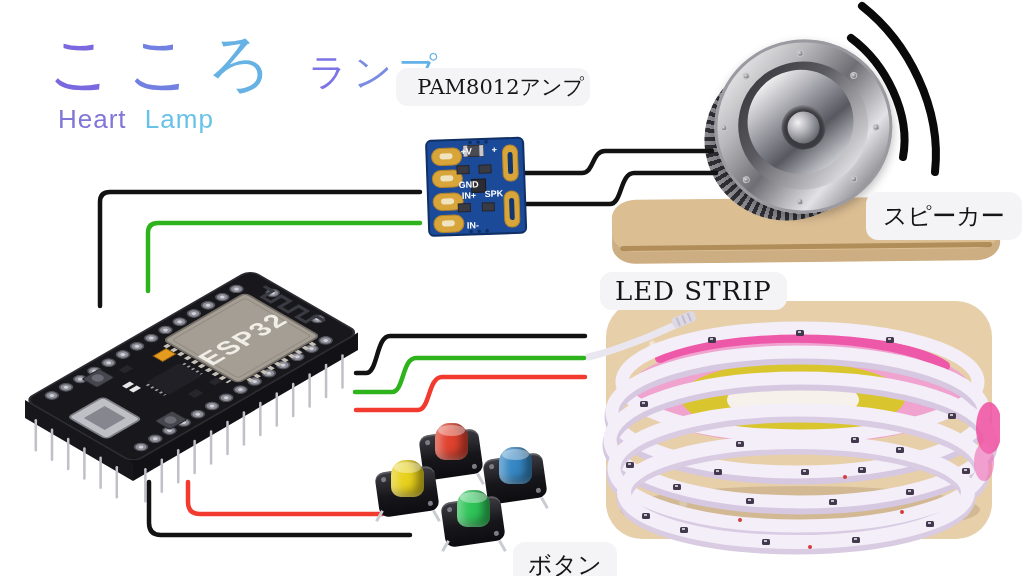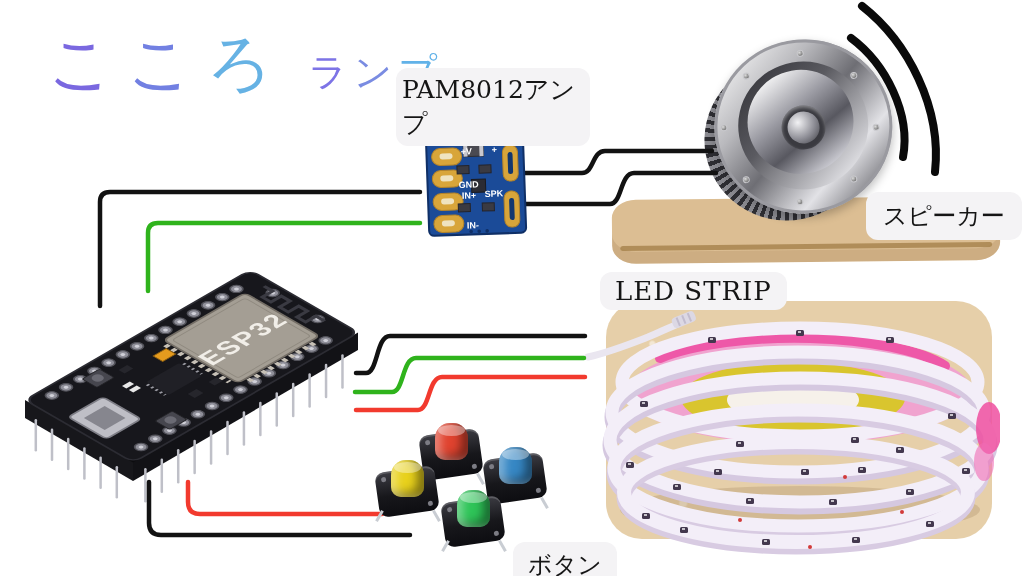--- a/index.html
+++ b/index.html
@@ -15,22 +15,22 @@
   .tchar{font-size:64px;line-height:1.05;margin-right:14px;}
   .t1{color:var(--title-char1);} .t2{color:var(--title-char2);} .t3{color:var(--title-char3);}
   .schar{font-size:38px;margin-right:6px;}
   .s1{color:var(--suffix-char1);margin-left:22px;} .s2{color:var(--suffix-char2);} .s3{color:var(--suffix-char3);}
   #subtitle{margin:6px 0 0 10px;font-size:26px;letter-spacing:1px;}
   #subtitle .w1{color:var(--subtitle-heart);} #subtitle .w2{color:var(--subtitle-lamp);margin-left:10px;}
 
   
   .tag{background:var(--label-bg);color:var(--label-text);border-radius:12px;z-index:8;
        font-family:"DejaVu Serif","Liberation Serif",serif;}
-  #tag-amp{left:396px;top:68px;width:194px;padding:5px 6px;text-align:left;
-           font-size:25px;line-height:1.35;}
+  #tag-amp{left:396px;top:68px;width:194px;padding:5px 6px;text-align:right;
+           font-size:21px;line-height:1.35;}
   #tag-led{left:600px;top:272px;padding:4px 15px;font-size:26px;letter-spacing:1px;}
   #tag-speaker{left:866px;top:192px;padding:8px 17px;font-size:24px;
                font-family:"Liberation Sans",sans-serif;}
   #tag-button{left:513px;top:542px;padding:7px 15px;font-size:24px;
               font-family:"Liberation Sans",sans-serif;}
 
   
   #shelf{left:612px;top:198px;width:388px;height:64px;z-index:1;background:var(--shelf-tan);
          border-radius:24px/18px;transform:rotate(-.6deg);
          box-shadow:inset 0 -12px 0 rgba(160,125,80,.25);}
@@ -97,20 +97,24 @@
 <div id="stage">
 
   <div class="abs" id="title">
     <div id="title-main">
       <span class="tchar t1">こ</span>
       <span class="tchar t2">こ</span>
       <span class="tchar t3">ろ</span>
       <span class="schar s1">ラ</span>
       <span class="schar s2">ン</span>
       <span class="schar s3">プ</span>
+    </div>
+    <div id="subtitle">
+      <span class="w1">Heart</span>
+      <span class="w2">Lamp</span>
     </div>
   </div>
 
   <div class="abs" id="shelf"></div>
 
   <div class="abs" id="speaker">
     <div class="abs" id="spk-rib"></div>
     <div class="abs" id="spk-outer"></div>
     <div class="abs" id="spk-recess"></div>
     <div class="abs" id="spk-cone"></div>

